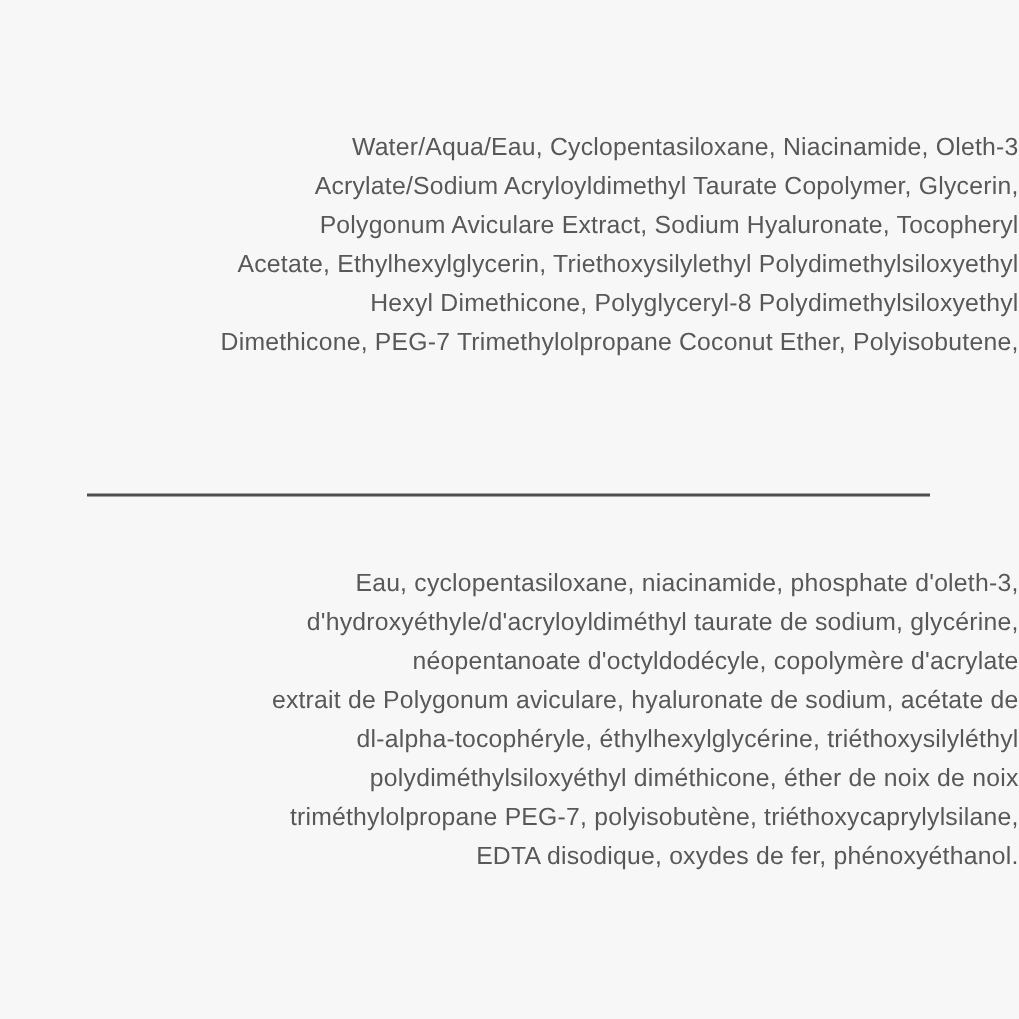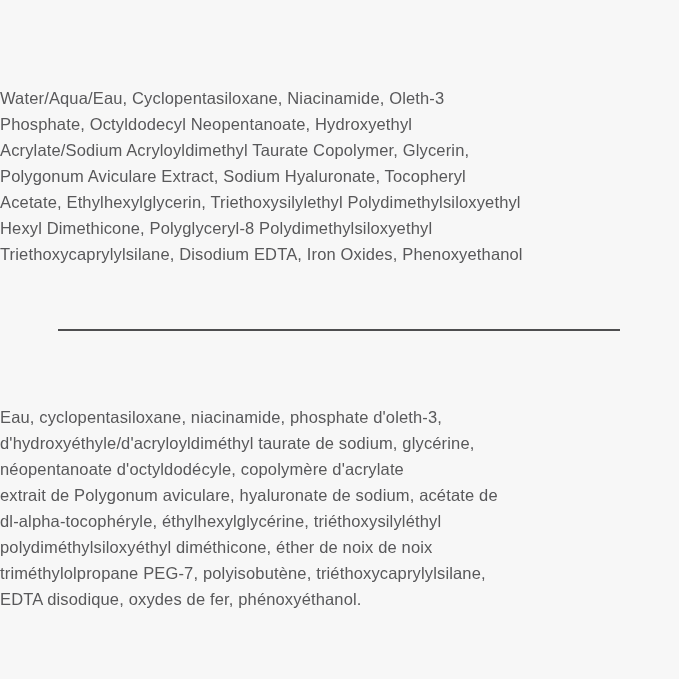--- a/index.html
+++ b/index.html
@@ -10,21 +10,21 @@
     width: 679px;
     height: 679px;
     background: #f7f7f7;
     overflow: hidden;
     font-family: "Liberation Sans", "DejaVu Sans", sans-serif;
   }
   .panel {
     position: relative;
     width: 679px;
     height: 679px;
-    text-align: left;
+    text-align: right;
   }
   .ingredients-block {
     width: 100%;
     color: #58585a;
     font-size: 16.5px;
     line-height: 26px;
     font-weight: 400;
     letter-spacing: 0.15px;
   }
   .ingredients-block .line {
@@ -41,36 +41,34 @@
     left: 58px;
     width: 562px;
     height: 1.6px;
     background: #4e4e50;
     border: none;
   }
   .block-fr {
     position: absolute;
     top: 376px;
     left: 0;
-    margin-top: 28px;
   }
 </style>
 </head>
 <body>
 
 <div class="panel">
 
   <div class="ingredients-block block-en">
     <div class="line">Water/Aqua/Eau, Cyclopentasiloxane, Niacinamide, Oleth-3</div>
-    <div class="line">Phosphate, Octyldodecyl Neopentanoate, Hydroxyethyl</div>
     <div class="line">Acrylate/Sodium Acryloyldimethyl Taurate Copolymer, Glycerin,</div>
     <div class="line">Polygonum Aviculare Extract, Sodium Hyaluronate, Tocopheryl</div>
     <div class="line">Acetate, Ethylhexylglycerin, Triethoxysilylethyl Polydimethylsiloxyethyl</div>
     <div class="line">Hexyl Dimethicone, Polyglyceryl-8 Polydimethylsiloxyethyl</div>
-    <div class="line">Triethoxycaprylylsilane, Disodium EDTA, Iron Oxides, Phenoxyethanol</div>
+    <div class="line">Dimethicone, PEG-7 Trimethylolpropane Coconut Ether, Polyisobutene,</div>
   </div>
 
   <div class="divider"></div>
 
   <div class="ingredients-block block-fr">
     <div class="line">Eau, cyclopentasiloxane, niacinamide, phosphate d'oleth-3,</div>
     <div class="line">d'hydroxyéthyle/d'acryloyldiméthyl taurate de sodium, glycérine,</div>
     <div class="line">néopentanoate d'octyldodécyle, copolymère d'acrylate</div>
     <div class="line">extrait de Polygonum aviculare, hyaluronate de sodium, acétate de</div>
     <div class="line">dl-alpha-tocophéryle, éthylhexylglycérine, triéthoxysilyléthyl</div>

